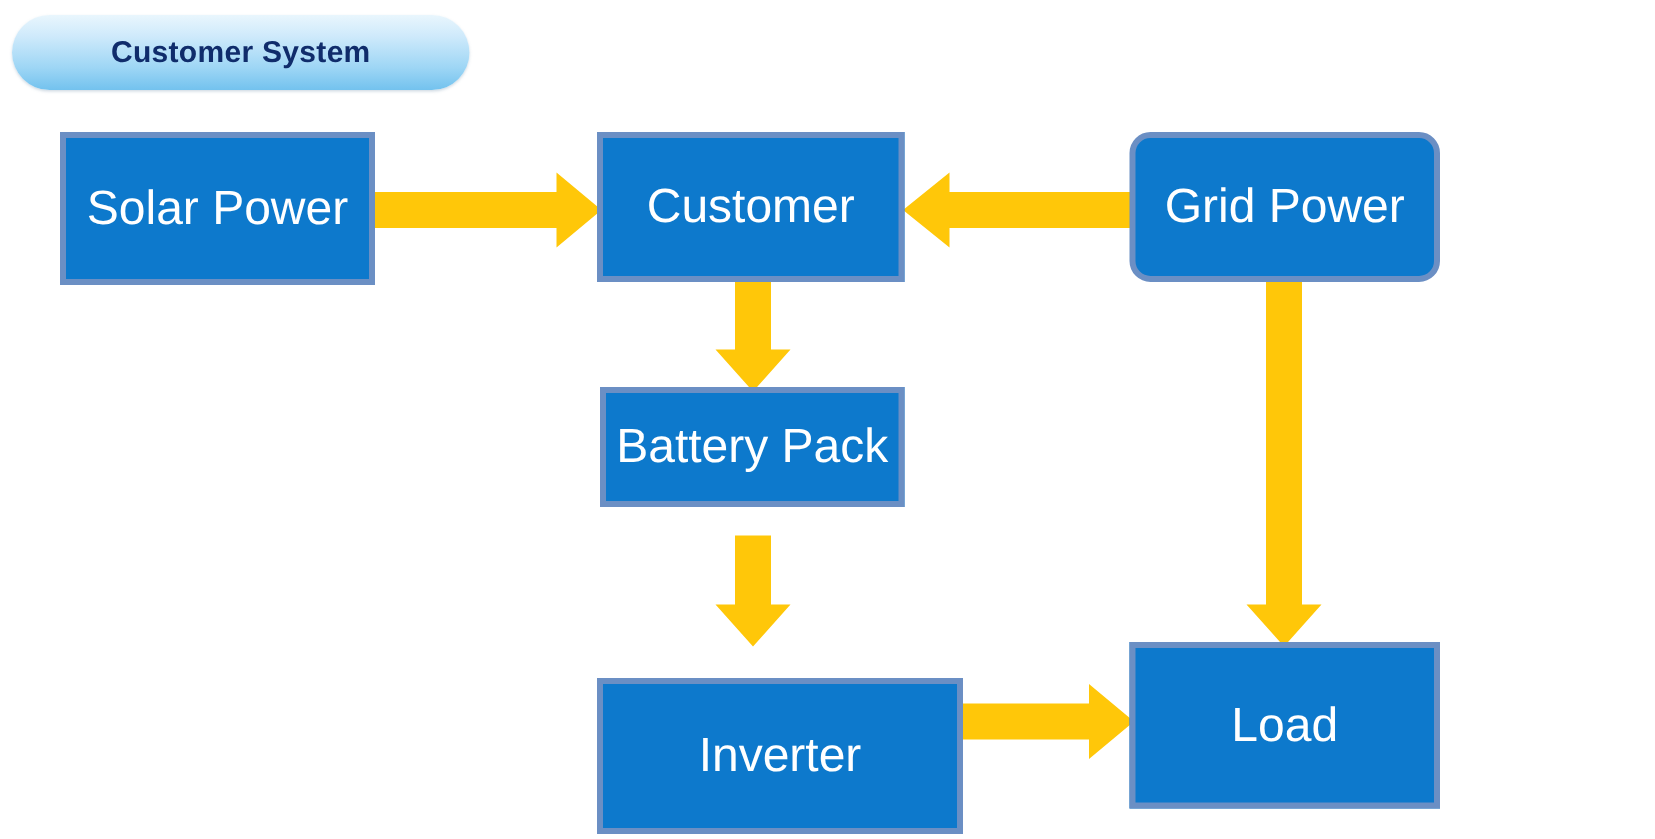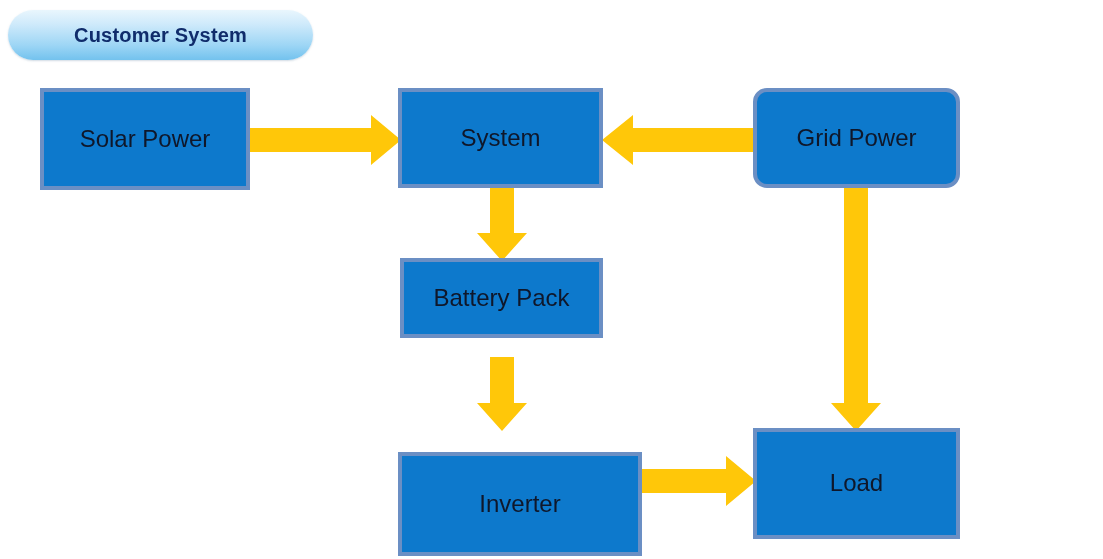--- a/index.html
+++ b/index.html
@@ -47,22 +47,22 @@
   .node {
     position: absolute;
     box-sizing: border-box;
     background: #0d79cc;
     border: 4px solid #6b8fc4;
     display: flex;
     align-items: center;
     justify-content: center;
   }
   .node-label {
-    color: #0f172a;
-    font-size: 24px;
+    color: #ffffff;
+    font-size: 32px;
     font-weight: normal;
     line-height: 1.1;
     white-space: nowrap;
     text-align: center;
   }
   
   .arrow {
     position: absolute;
   }
   .arrow svg {
@@ -113,21 +113,21 @@
     <svg width="50" height="245" viewBox="0 0 50 245">
       <polygon points="13,0 37,0 37,217 50,217 25,245 0,217 13,217" fill="#ffc709"></polygon>
     </svg>
   </div>
 
   <div class="node" style="left:40px;  top:88px;  width:210px; height:102px;">
     <span class="node-label">Solar Power</span>
   </div>
 
   <div class="node" style="left:398px; top:88px;  width:205px; height:100px;">
-    <span class="node-label">System</span>
+    <span class="node-label">Customer</span>
   </div>
 
   <div class="node" style="left:753px; top:88px;  width:207px; height:100px;border-radius:14px;">
     <span class="node-label">Grid Power</span>
   </div>
 
   <div class="node" style="left:400px; top:258px; width:203px; height:80px;">
     <span class="node-label">Battery Pack</span>
   </div>
 

